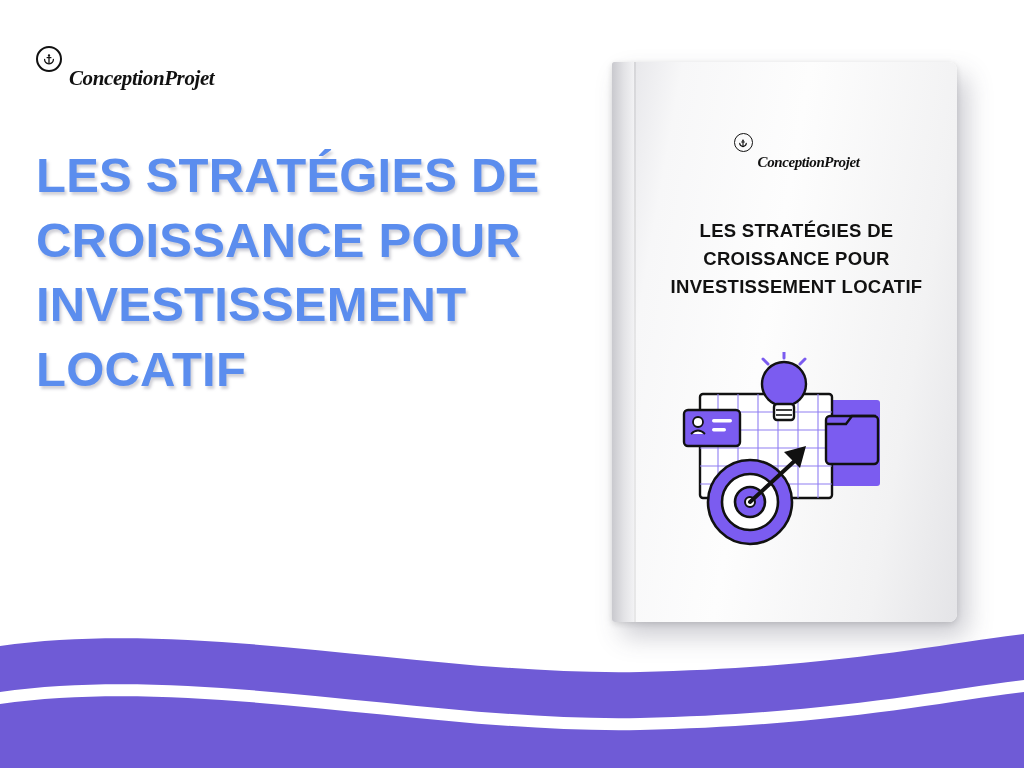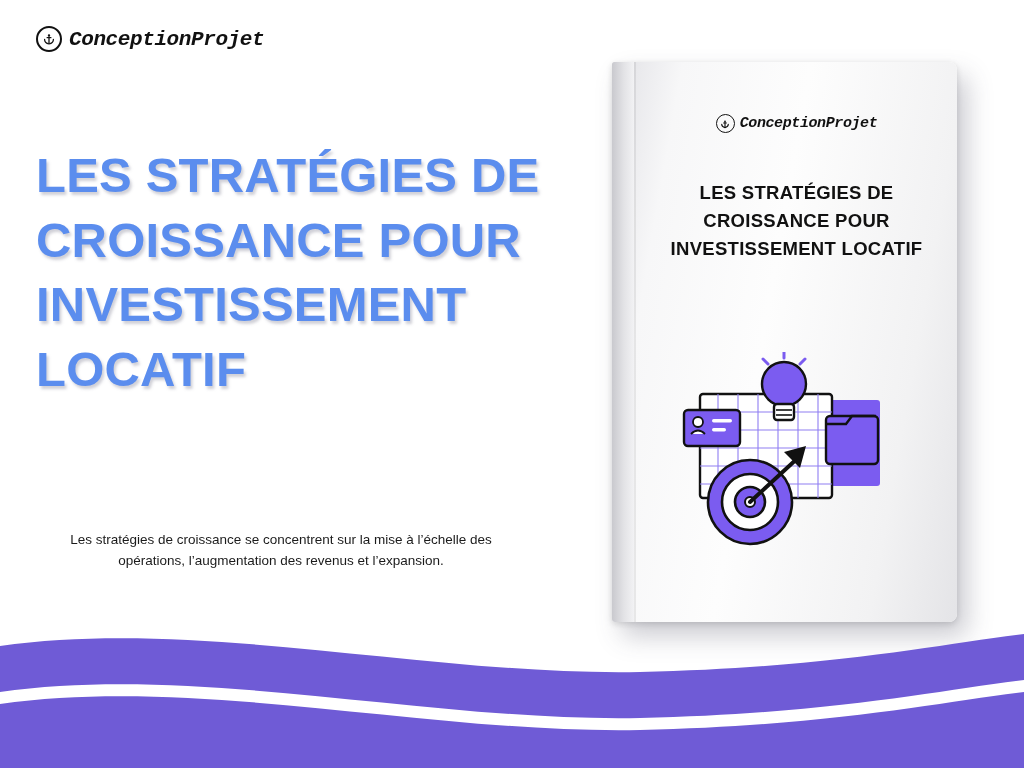--- a/index.html
+++ b/index.html
@@ -32,26 +32,27 @@
     height: 26px;
     border-radius: 50%;
     border: 2px solid #111;
     display: flex;
     align-items: center;
     justify-content: center;
     position: relative;
   }
   .brand-mark svg { display: block; }
   .brand-name {
-    font-family: Liberation Mono, monospace;
+    font-family: Liberation Serif, serif;
     font-weight: bold;
     font-style: italic;
     font-size: 21px;
     letter-spacing: -0.4px;
     color: #111111;
+    margin-top: 40px;
   }
 
   
   .headline {
     position: absolute;
     left: 36px;
     top: 143px;
     width: 520px;
     font-size: 49px;
     line-height: 1.32;
@@ -153,21 +154,20 @@
         <path d="M8 5.4 L8 12" stroke="#111" stroke-width="1.3" fill="none"></path>
         <path d="M3.6 8.4 C3.6 12 8 12.8 8 12.8 C8 12.8 12.4 12 12.4 8.4" stroke="#111" stroke-width="1.3" fill="none" stroke-linecap="round"></path>
         <path d="M5.6 6.6 L10.4 6.6" stroke="#111" stroke-width="1.2"></path>
       </svg>
     </span>
     <span class="brand-name">ConceptionProjet</span>
   </div>
 
   <h1 class="headline">LES STRATÉGIES DE CROISSANCE POUR INVESTISSEMENT LOCATIF</h1>
 
-  <p class="subtitle">Les stratégies de croissance se concentrent sur la mise à l’échelle des opérations, l’augmentation des revenus et l’expansion.</p>
 
   <div class="book">
     <div class="book-spine"></div>
     <div class="book-spine-line"></div>
     <div class="book-inner">
 
       <div class="book-brand">
         <span class="brand-mark">
           <svg width="12" height="12" viewBox="0 0 16 16" aria-hidden="true">
             <path d="M8 3.2 A1.2 1.2 0 1 1 8 5.6 A1.2 1.2 0 1 1 8 3.2 Z" fill="#111"></path>

